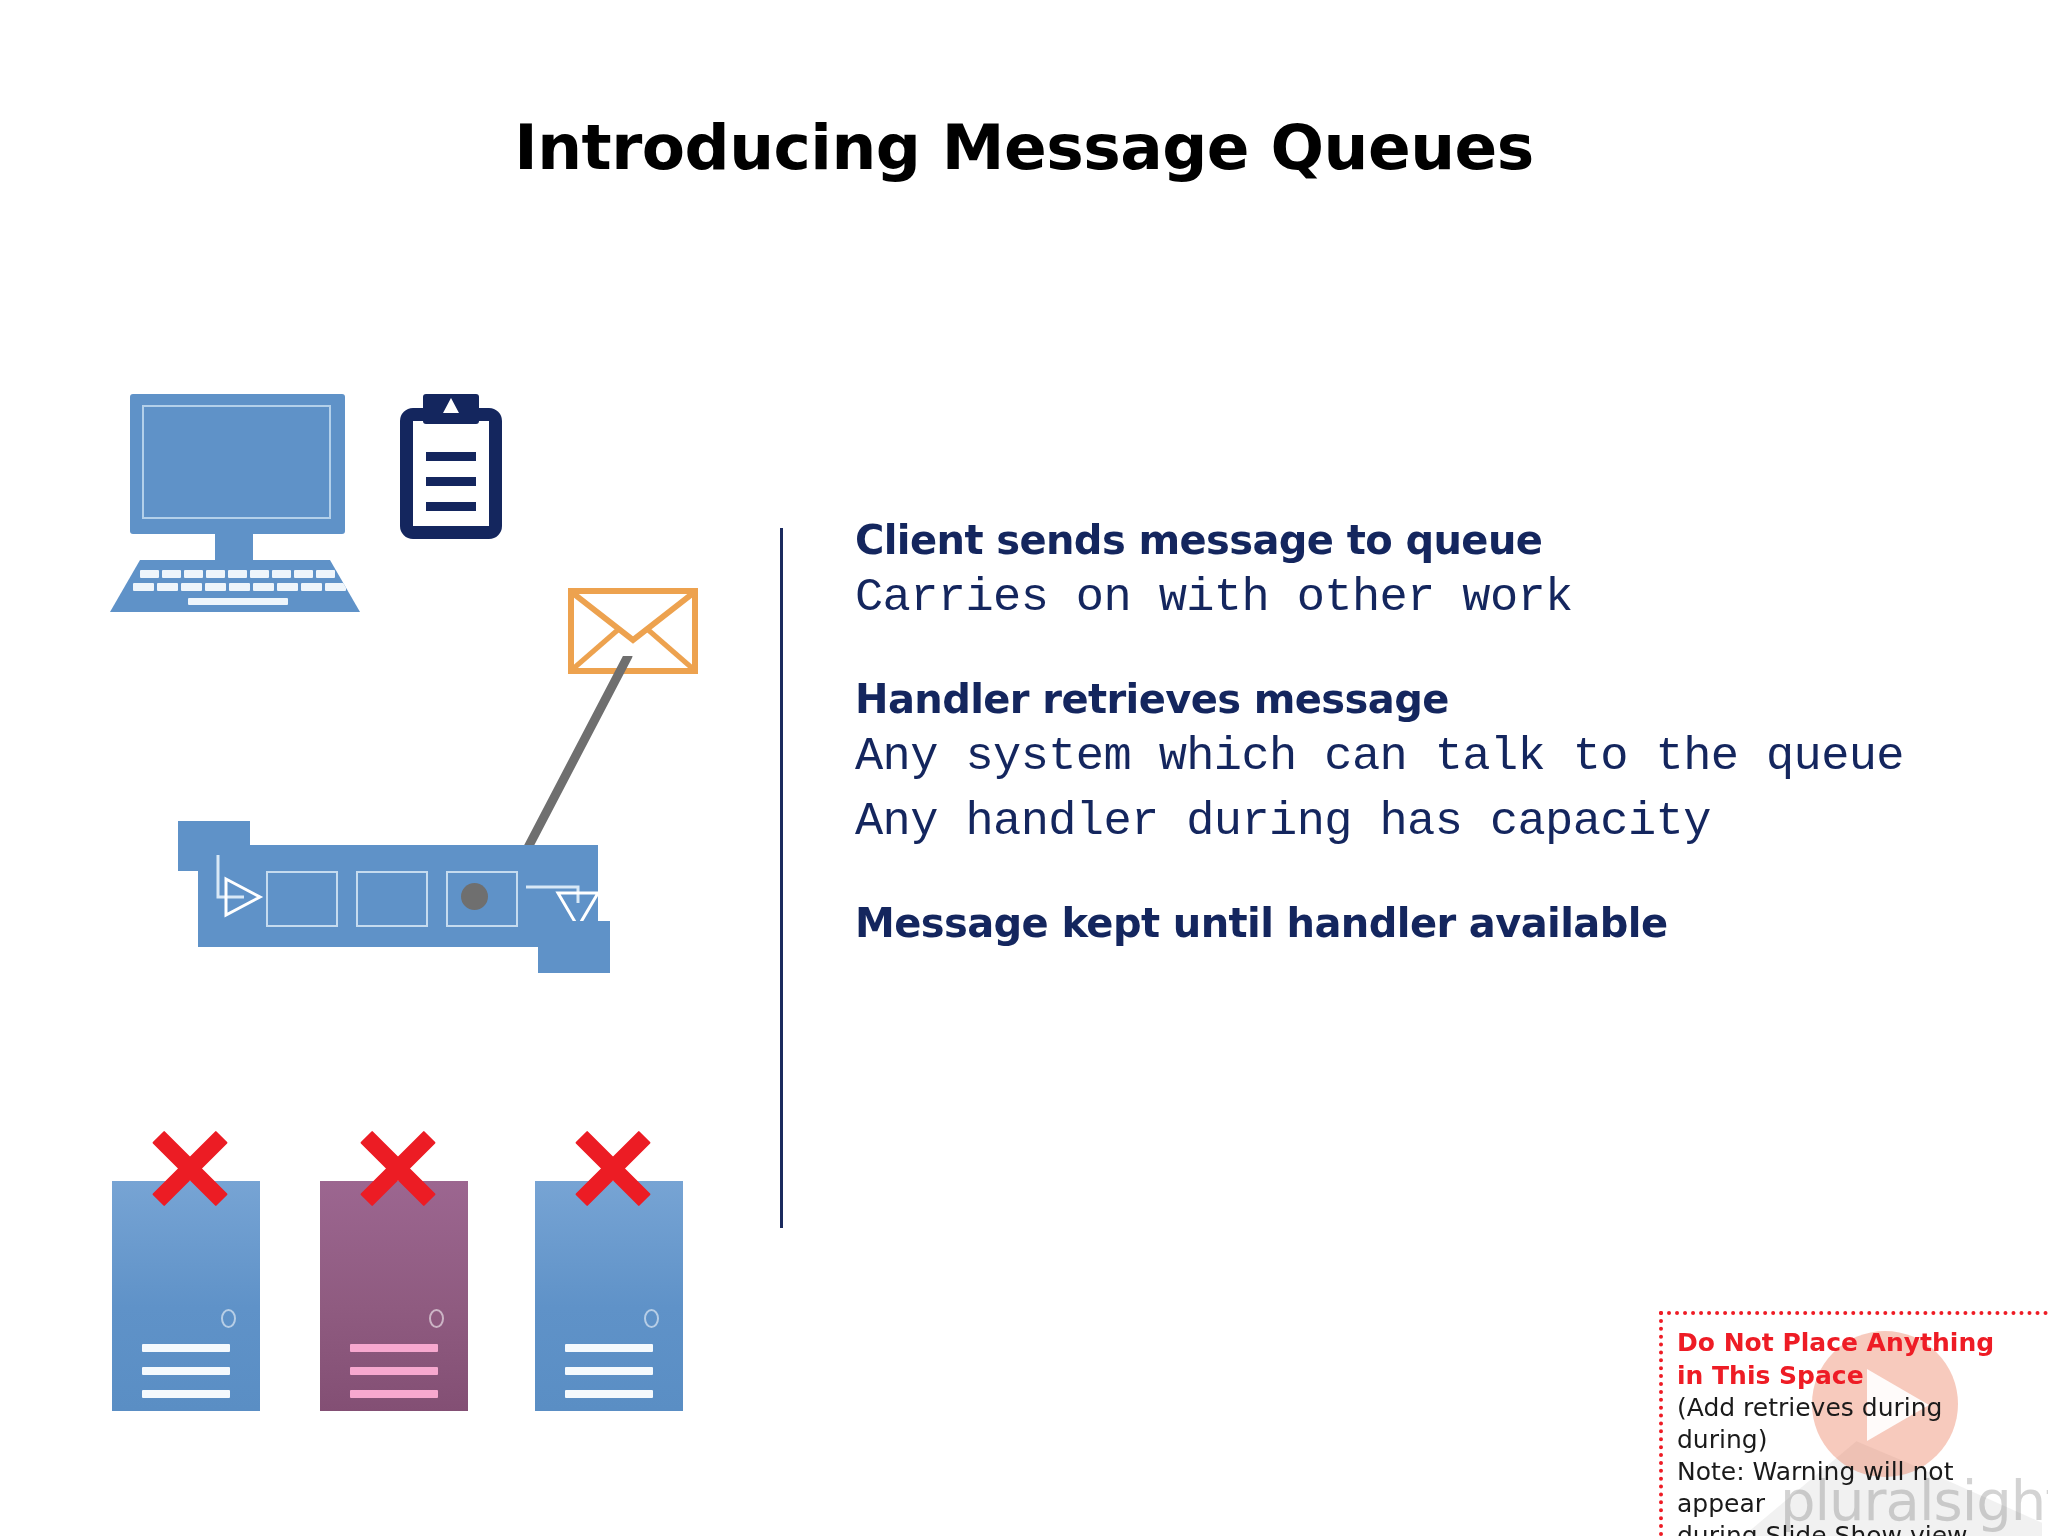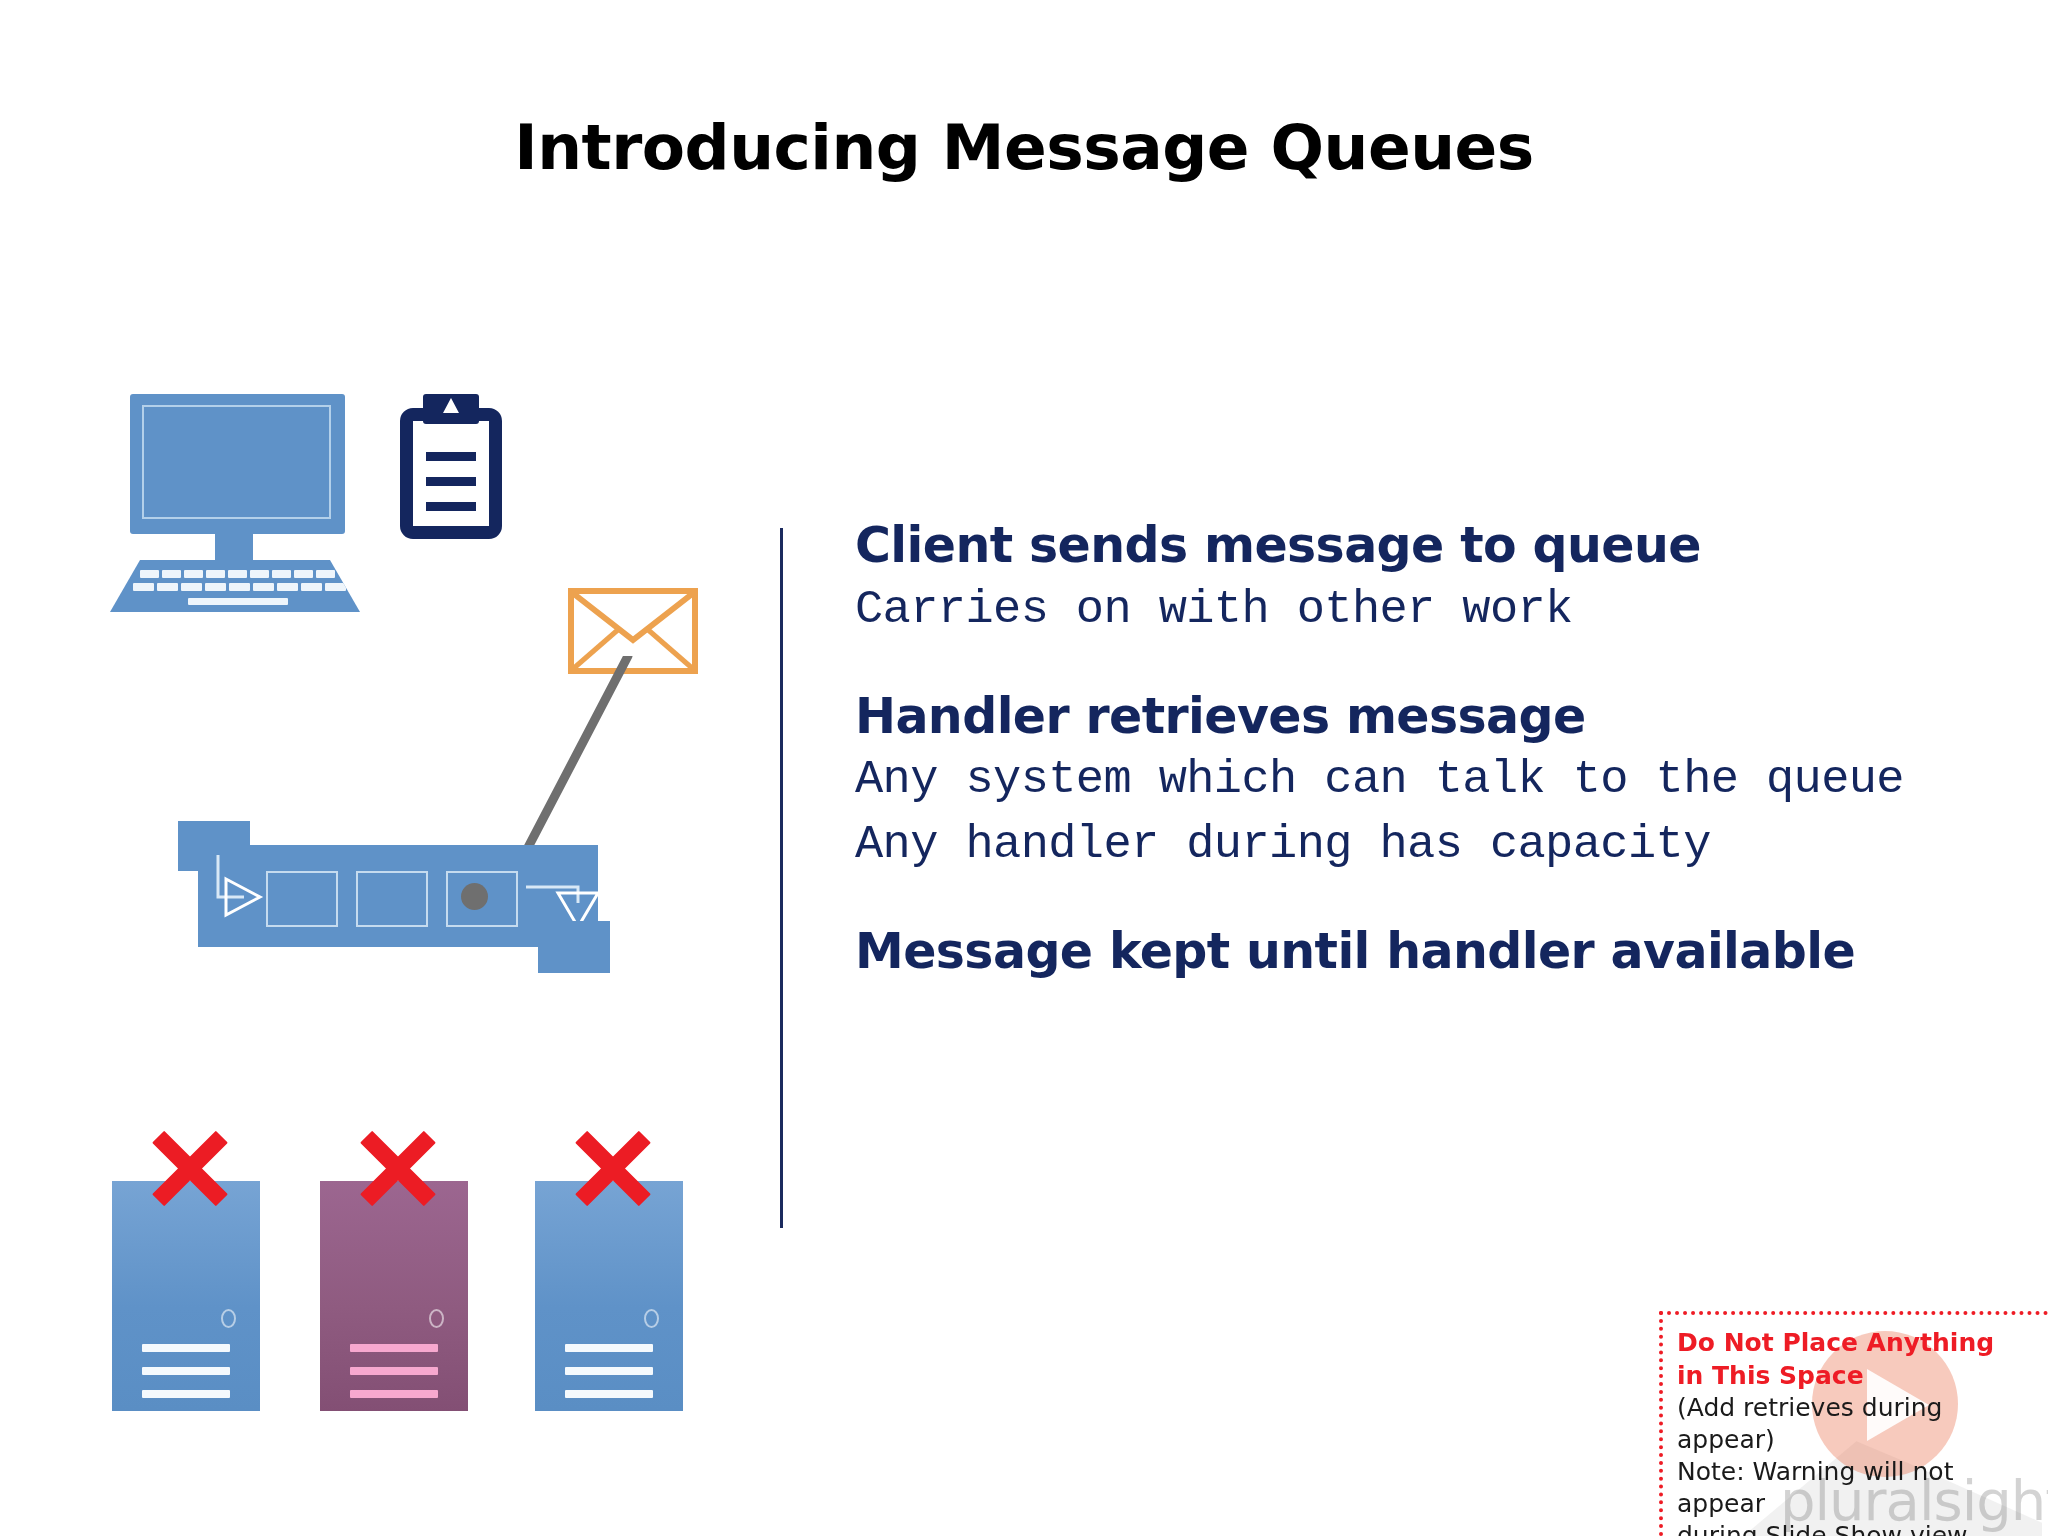--- a/index.html
+++ b/index.html
@@ -49,21 +49,21 @@
   #bullets {
     position: absolute;
     left: 855px;
     top: 498px;
     width: 1140px;
   }
   .bullet-group { margin-bottom: 42px; }
   .bullet-head {
     font-family: "DejaVu Sans", sans-serif;
     font-weight: bold;
-    font-size: 49px;
+    font-size: 40px;
     line-height: 1.30;
     color: #14265e;
     letter-spacing: -0.6px;
     white-space: nowrap;
   }
   .bullet-sub {
     font-family: Liberation Mono, monospace;
     font-weight: normal;
     font-size: 47px;
     line-height: 1.38;
@@ -487,18 +487,18 @@
     <div id="ps-swoosh"></div>
     <div id="ps-circle"></div>
     <div id="ps-play"></div>
     <div id="ps-wordmark">pluralsight</div>
   </div>
 
   <div id="warning-box">
     <div class="warn-bold">Do Not Place Anything</div>
     <div class="warn-bold">in This Space</div>
     <div class="warn-plain">(Add retrieves during</div>
-    <div class="warn-plain">appear)</div>
+    <div class="warn-plain">during)</div>
     <div class="warn-plain">Note:  Warning will not appear</div>
     <div class="warn-plain">during Slide Show view.</div>
   </div>
 
 </div>
 
 </body></html>

